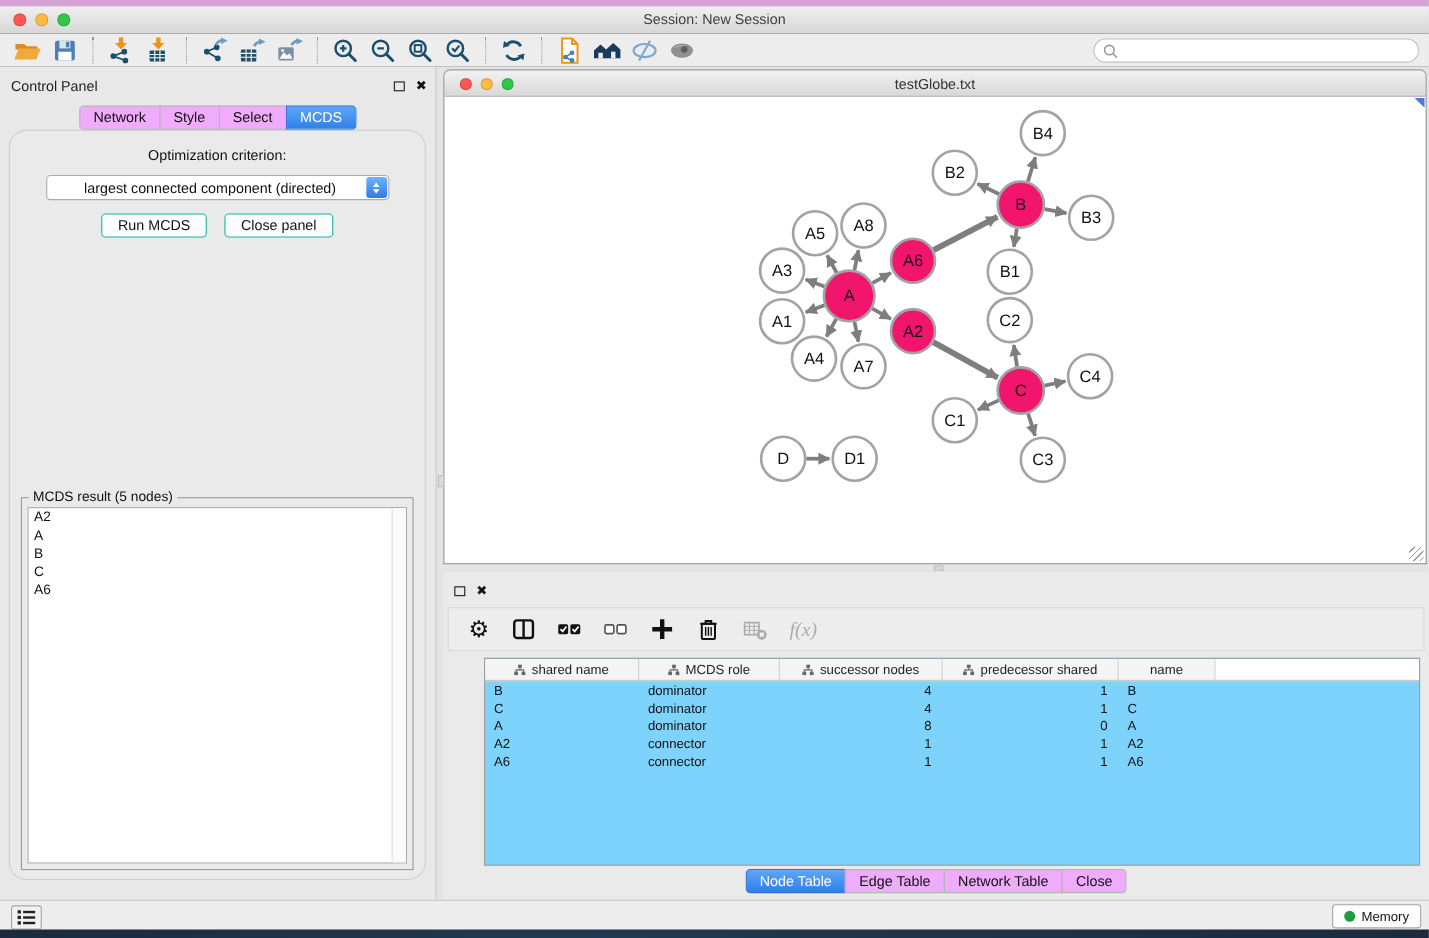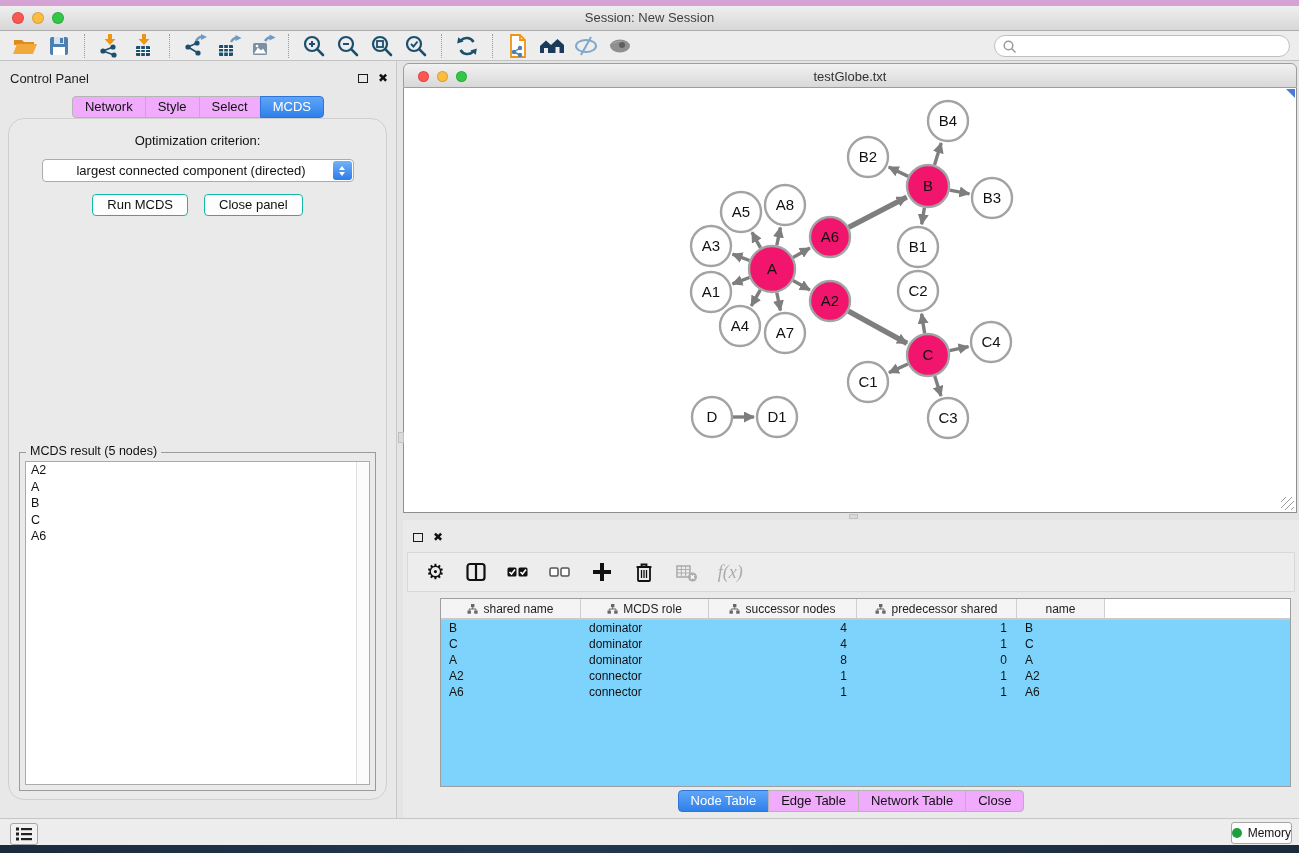--- a/index.html
+++ b/index.html
@@ -106,21 +106,21 @@
   .td.filler{ flex:1; }
   .tp-tabs{ position:absolute; bottom:6px; left:0; right:0; display:flex; justify-content:center;align-items:flex-end; }
 
   
   .statusbar{ position:absolute; left:0; right:0; top:818px; height:27px; background:#EDEDED;
     border-top:1px solid #C6C6C6; }
   .list-btn{ position:absolute; left:10px; top:4px; width:28px; height:22px; background:#F2F2F2;
     border:1px solid #A6A6A6; border-radius:3px; display:flex; align-items:center; justify-content:center; cursor:pointer; }
   .memory-btn{ position:absolute; right:7px; top:3px; height:22px; background:#FDFDFD;
     border:1px solid #A6A6A6; border-radius:3px; display:flex; align-items:center; gap:6px;
-    padding:0 0; font-size:12px; color:#111; cursor:pointer; }
+    padding:0 10px; font-size:12px; color:#111; cursor:pointer; }
   .memory-dot{ width:10px; height:10px; border-radius:50%; background:#1E9E3E; }
   .bottom-strip{ position:absolute; left:0; right:0; bottom:0; height:8px;
     background:linear-gradient(90deg,#1B2B3C,#233850 40%,#1B2B3C); }
 </style>
 </head>
 <body>
 
 <div class="screen">
 
   <div class="menustrip"></div>

